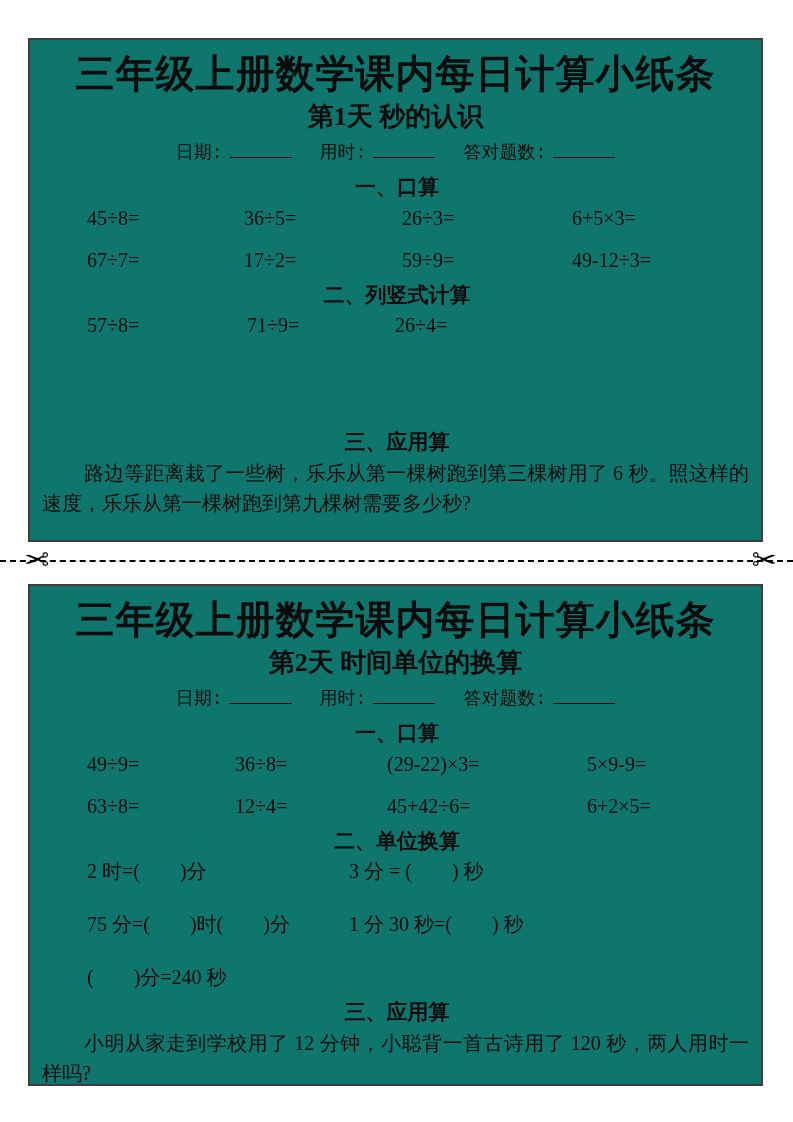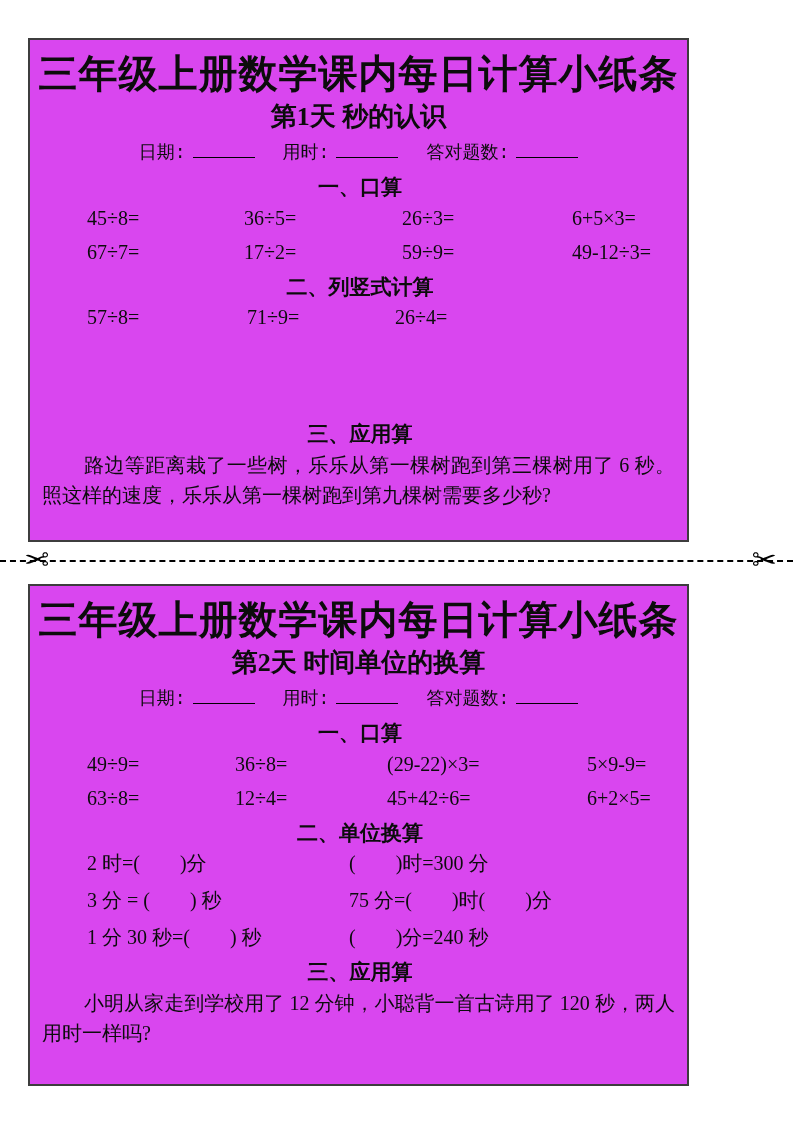--- a/index.html
+++ b/index.html
@@ -10,23 +10,23 @@
   body {
     width: 793px;
     height: 1122px;
     position: relative;
     font-family: "Liberation Serif", "DejaVu Serif", serif;
     color: #0c0c0c;
   }
   .sheet {
     position: absolute;
     left: 28px;
-    width: 661px;
+    width: 735px;
     border: 2px solid #3d3d3d;
-    background: #d946ef;
+    background: #0f766e;
     box-sizing: border-box;
   }
   #sheet1 { top: 38px;  height: 504px; }
   #sheet2 { top: 584px; height: 502px; }
 
   .doc-title {
     text-align: center;
     font-weight: bold;
     font-size: 39px;
     letter-spacing: 1px;
@@ -62,28 +62,28 @@
     font-size: 21px;
     font-weight: bold;
     margin: 9px 8px 3px 11px;
     line-height: 1.25;
     text-align: center;
   }
   .eq-grid {
     display: grid;
     padding-left: 57px;
     font-size: 20px;
-    row-gap: 9px;
+    row-gap: 17px;
     margin-top: 5px;
     line-height: 1.25;
   }
   .grid-p1-oral { grid-template-columns: 157px 158px 170px 1fr; }
   .grid-p1-vert { grid-template-columns: 160px 148px 163px 1fr; }
   .grid-p2-oral { grid-template-columns: 148px 152px 200px 1fr; }
-  .grid-conv    { grid-template-columns: 262px 1fr; row-gap: 12px; }
+  .grid-conv    { grid-template-columns: 262px 1fr; row-gap: 28px; }
 
   .eq-cell { white-space: pre; }
 
   .word-text {
     font-size: 20px;
     margin: 3px 12px 0 12px;
     text-indent: 2.1em;
     line-height: 1.5;
     text-align: justify;
   }
@@ -165,21 +165,20 @@
     <div class="eq-cell">5×9-9=</div>
     <div class="eq-cell">63÷8=</div>
     <div class="eq-cell">12÷4=</div>
     <div class="eq-cell">45+42÷6=</div>
     <div class="eq-cell">6+2×5=</div>
   </div>
 
   <div class="section-head">二、单位换算</div>
   <div class="eq-grid grid-conv">
     <div class="eq-cell">2 时=(　　)分</div>
-    <div class="eq-cell">(　　)时=300 分</div>
     <div class="eq-cell">3 分 = (　　) 秒</div>
     <div class="eq-cell">75 分=(　　)时(　　)分</div>
     <div class="eq-cell">1 分 30 秒=(　　) 秒</div>
     <div class="eq-cell">(　　)分=240 秒</div>
   </div>
 
   <div class="section-head">三、应用算</div>
   <div class="word-text">小明从家走到学校用了 12 分钟，小聪背一首古诗用了 120 秒，两人用时一样吗?</div>
 </div>
 

